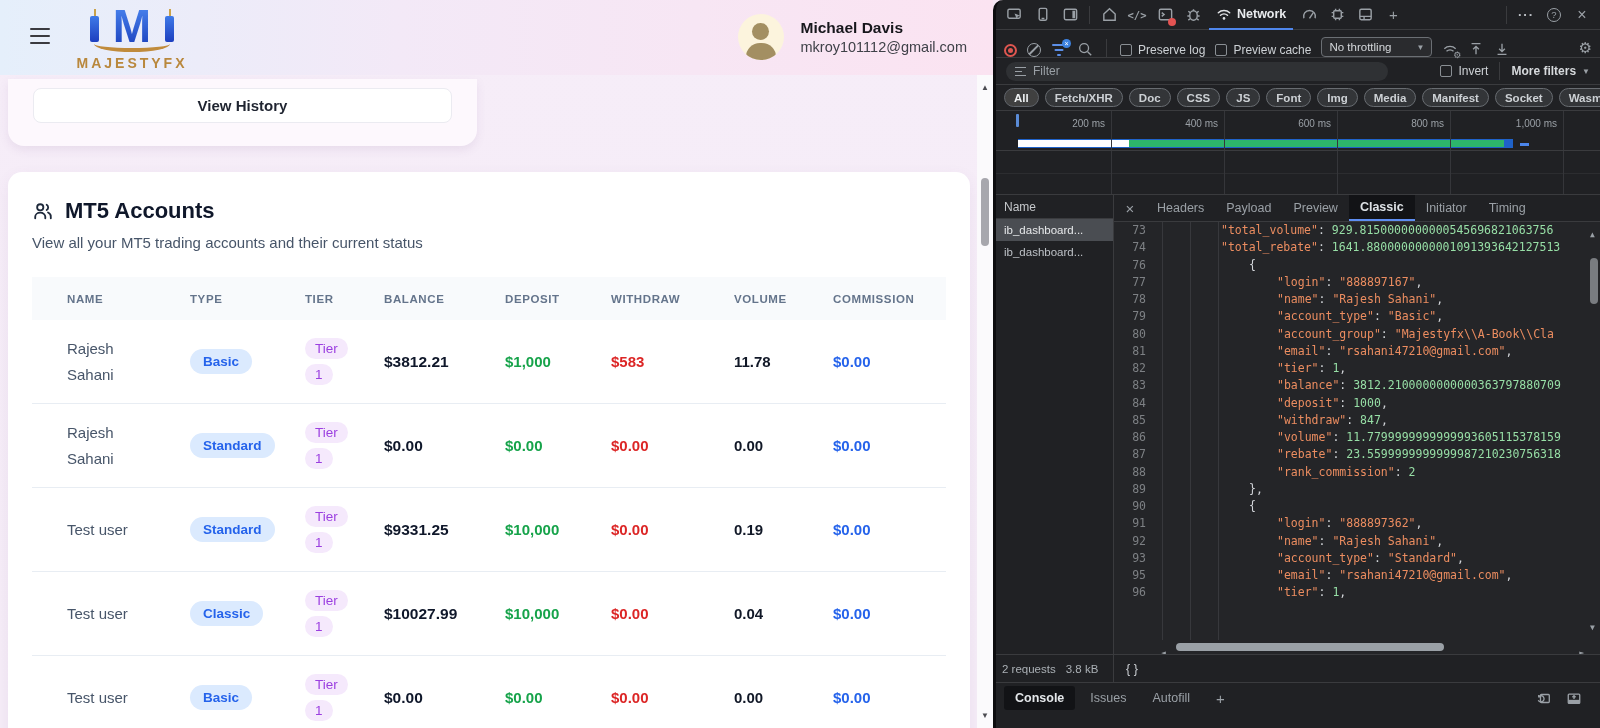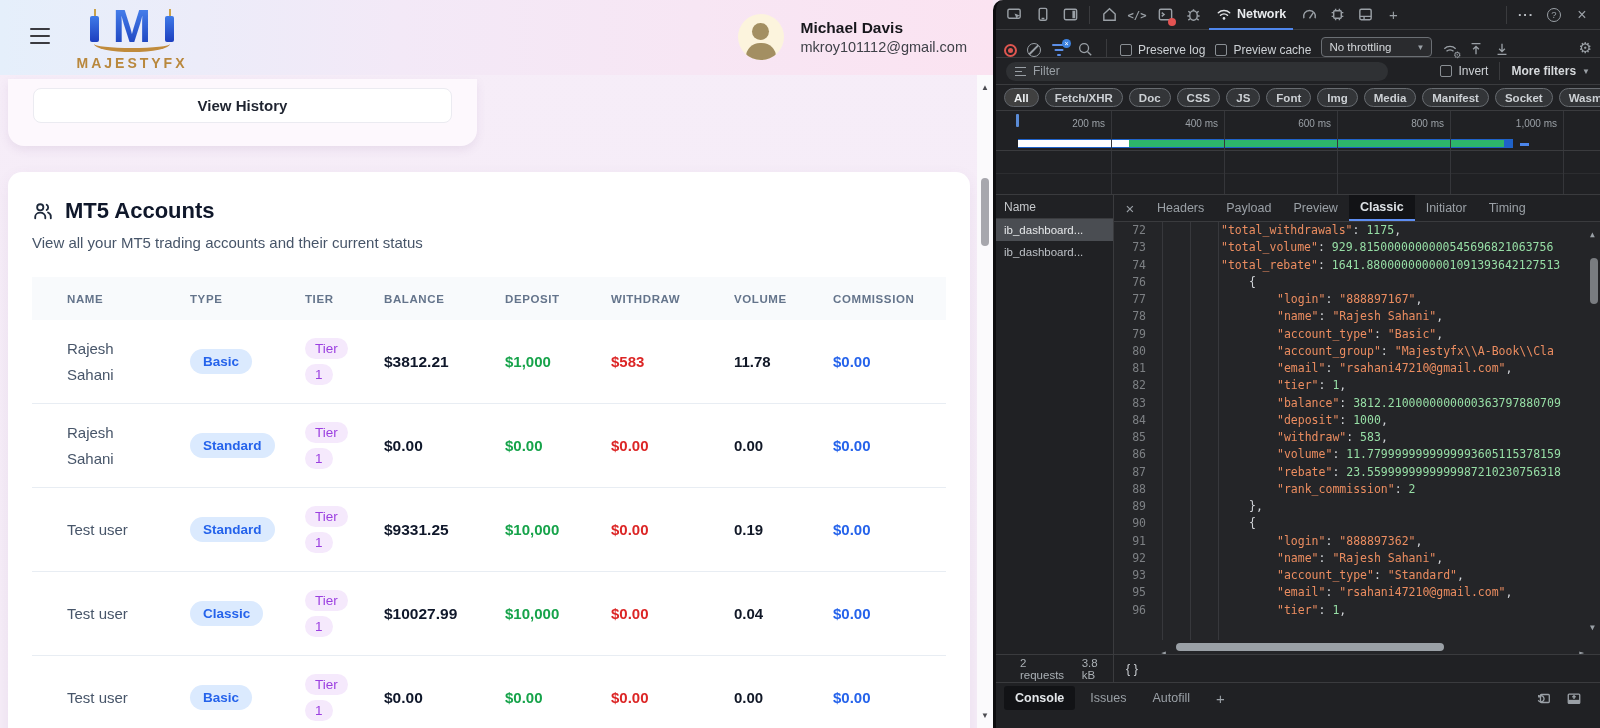--- a/index.html
+++ b/index.html
@@ -123,21 +123,21 @@
   .seg-p { color:#d3d6da; }
   .ind-0 { padding-left:63px; } .ind-1 { padding-left:91px; } .ind-2 { padding-left:119px; }
 
   .v-scroll { position:absolute; right:0; top:0; bottom:14px; width:13px; background:#242528; }
   .v-thumb { position:absolute; left:3px; top:36px; width:8px; height:46px; background:#797c80; border-radius:4px; }
   .scroll-arrow { position:absolute; font-size:8px; color:#9aa0a6; }
   .h-scroll { position:absolute; left:44px; right:13px; bottom:0; height:14px; background:#242528; display:flex; align-items:center; }
   .h-thumb { position:absolute; left:18px; width:268px; top:3px; height:8px; background:#9aa0a6; border-radius:4px; }
 
   .dt-status { height:28px; border-top:1px solid #3a3b3e; display:flex; align-items:center; font-size:11.5px; color:#aab0b5; }
-  .status-left { width:118px; border-right:1px solid #3a3b3e; height:100%; display:flex; align-items:center; gap:10px; padding-left:24px; }
+  .status-left { width:118px; border-right:1px solid #3a3b3e; height:100%; display:flex; align-items:center; gap:10px; padding-left:6px; }
   .status-format { padding-left:12px; color:#c9cdd1; font-size:12.5px; }
 
   .dt-drawer { height:46px; border-top:1px solid #3a3b3e; }
   .drawer-tabs { height:30px; display:flex; align-items:center; padding:0 8px; gap:4px; }
   .drtab { height:24px; display:flex; align-items:center; padding:0 11px; color:#9aa0a6; font-size:12.5px; cursor:pointer; border-radius:3px; }
   .drtab.active { background:#121316; color:#e4e7ea; font-weight:bold; }
   .drawer-right { margin-left:auto; display:flex; gap:14px; padding-right:10px; }
 </style>
 </head>
 <body>
@@ -462,33 +462,32 @@
           <span class="dtab">Preview</span>
           <span class="dtab active">Classic</span>
           <span class="dtab">Initiator</span>
           <span class="dtab">Timing</span>
         </div>
       <div class="code-area" id="code-area">
         <span class="iguide" style="left:48px;"></span>
         <span class="iguide" style="left:76px;"></span>
         <span class="iguide" style="left:104px;"></span>
         <div id="code-lines">
-            <div class="code-line"><span class="ln">72</span><span class="ind-0"><span class="seg-k">"total_withdrawals"</span><span class="seg-p">: </span><span class="seg-n">1175</span><span class="seg-p">,</span></span></div>
             <div class="code-line"><span class="ln">73</span><span class="ind-0"><span class="seg-k">"total_volume"</span><span class="seg-p">: </span><span class="seg-n">929.8150000000000545696821063756</span></span></div>
             <div class="code-line"><span class="ln">74</span><span class="ind-0"><span class="seg-k">"total_rebate"</span><span class="seg-p">: </span><span class="seg-n">1641.8800000000001091393642127513</span></span></div>
             <div class="code-line"><span class="ln">76</span><span class="ind-1"><span class="seg-p">{</span></span></div>
             <div class="code-line"><span class="ln">77</span><span class="ind-2"><span class="seg-k">"login"</span><span class="seg-p">: </span><span class="seg-s">"888897167"</span><span class="seg-p">,</span></span></div>
             <div class="code-line"><span class="ln">78</span><span class="ind-2"><span class="seg-k">"name"</span><span class="seg-p">: </span><span class="seg-s">"Rajesh Sahani"</span><span class="seg-p">,</span></span></div>
             <div class="code-line"><span class="ln">79</span><span class="ind-2"><span class="seg-k">"account_type"</span><span class="seg-p">: </span><span class="seg-s">"Basic"</span><span class="seg-p">,</span></span></div>
             <div class="code-line"><span class="ln">80</span><span class="ind-2"><span class="seg-k">"account_group"</span><span class="seg-p">: </span><span class="seg-s">"Majestyfx\\A-Book\\Cla</span></span></div>
             <div class="code-line"><span class="ln">81</span><span class="ind-2"><span class="seg-k">"email"</span><span class="seg-p">: </span><span class="seg-s">"rsahani47210@gmail.com"</span><span class="seg-p">,</span></span></div>
             <div class="code-line"><span class="ln">82</span><span class="ind-2"><span class="seg-k">"tier"</span><span class="seg-p">: </span><span class="seg-n">1</span><span class="seg-p">,</span></span></div>
             <div class="code-line"><span class="ln">83</span><span class="ind-2"><span class="seg-k">"balance"</span><span class="seg-p">: </span><span class="seg-n">3812.2100000000000363797880709</span></span></div>
             <div class="code-line"><span class="ln">84</span><span class="ind-2"><span class="seg-k">"deposit"</span><span class="seg-p">: </span><span class="seg-n">1000</span><span class="seg-p">,</span></span></div>
-            <div class="code-line"><span class="ln">85</span><span class="ind-2"><span class="seg-k">"withdraw"</span><span class="seg-p">: </span><span class="seg-n">583</span><span class="seg-p">,</span></span></div>
+            <div class="code-line"><span class="ln">85</span><span class="ind-2"><span class="seg-k">"withdraw"</span><span class="seg-p">: </span><span class="seg-n">847</span><span class="seg-p">,</span></span></div>
             <div class="code-line"><span class="ln">86</span><span class="ind-2"><span class="seg-k">"volume"</span><span class="seg-p">: </span><span class="seg-n">11.7799999999999993605115378159</span></span></div>
             <div class="code-line"><span class="ln">87</span><span class="ind-2"><span class="seg-k">"rebate"</span><span class="seg-p">: </span><span class="seg-n">23.5599999999999987210230756318</span></span></div>
             <div class="code-line"><span class="ln">88</span><span class="ind-2"><span class="seg-k">"rank_commission"</span><span class="seg-p">: </span><span class="seg-n">2</span></span></div>
             <div class="code-line"><span class="ln">89</span><span class="ind-1"><span class="seg-p">},</span></span></div>
             <div class="code-line"><span class="ln">90</span><span class="ind-1"><span class="seg-p">{</span></span></div>
             <div class="code-line"><span class="ln">91</span><span class="ind-2"><span class="seg-k">"login"</span><span class="seg-p">: </span><span class="seg-s">"888897362"</span><span class="seg-p">,</span></span></div>
             <div class="code-line"><span class="ln">92</span><span class="ind-2"><span class="seg-k">"name"</span><span class="seg-p">: </span><span class="seg-s">"Rajesh Sahani"</span><span class="seg-p">,</span></span></div>
             <div class="code-line"><span class="ln">93</span><span class="ind-2"><span class="seg-k">"account_type"</span><span class="seg-p">: </span><span class="seg-s">"Standard"</span><span class="seg-p">,</span></span></div>
             <div class="code-line"><span class="ln">95</span><span class="ind-2"><span class="seg-k">"email"</span><span class="seg-p">: </span><span class="seg-s">"rsahani47210@gmail.com"</span><span class="seg-p">,</span></span></div>
             <div class="code-line"><span class="ln">96</span><span class="ind-2"><span class="seg-k">"tier"</span><span class="seg-p">: </span><span class="seg-n">1</span><span class="seg-p">,</span></span></div>

